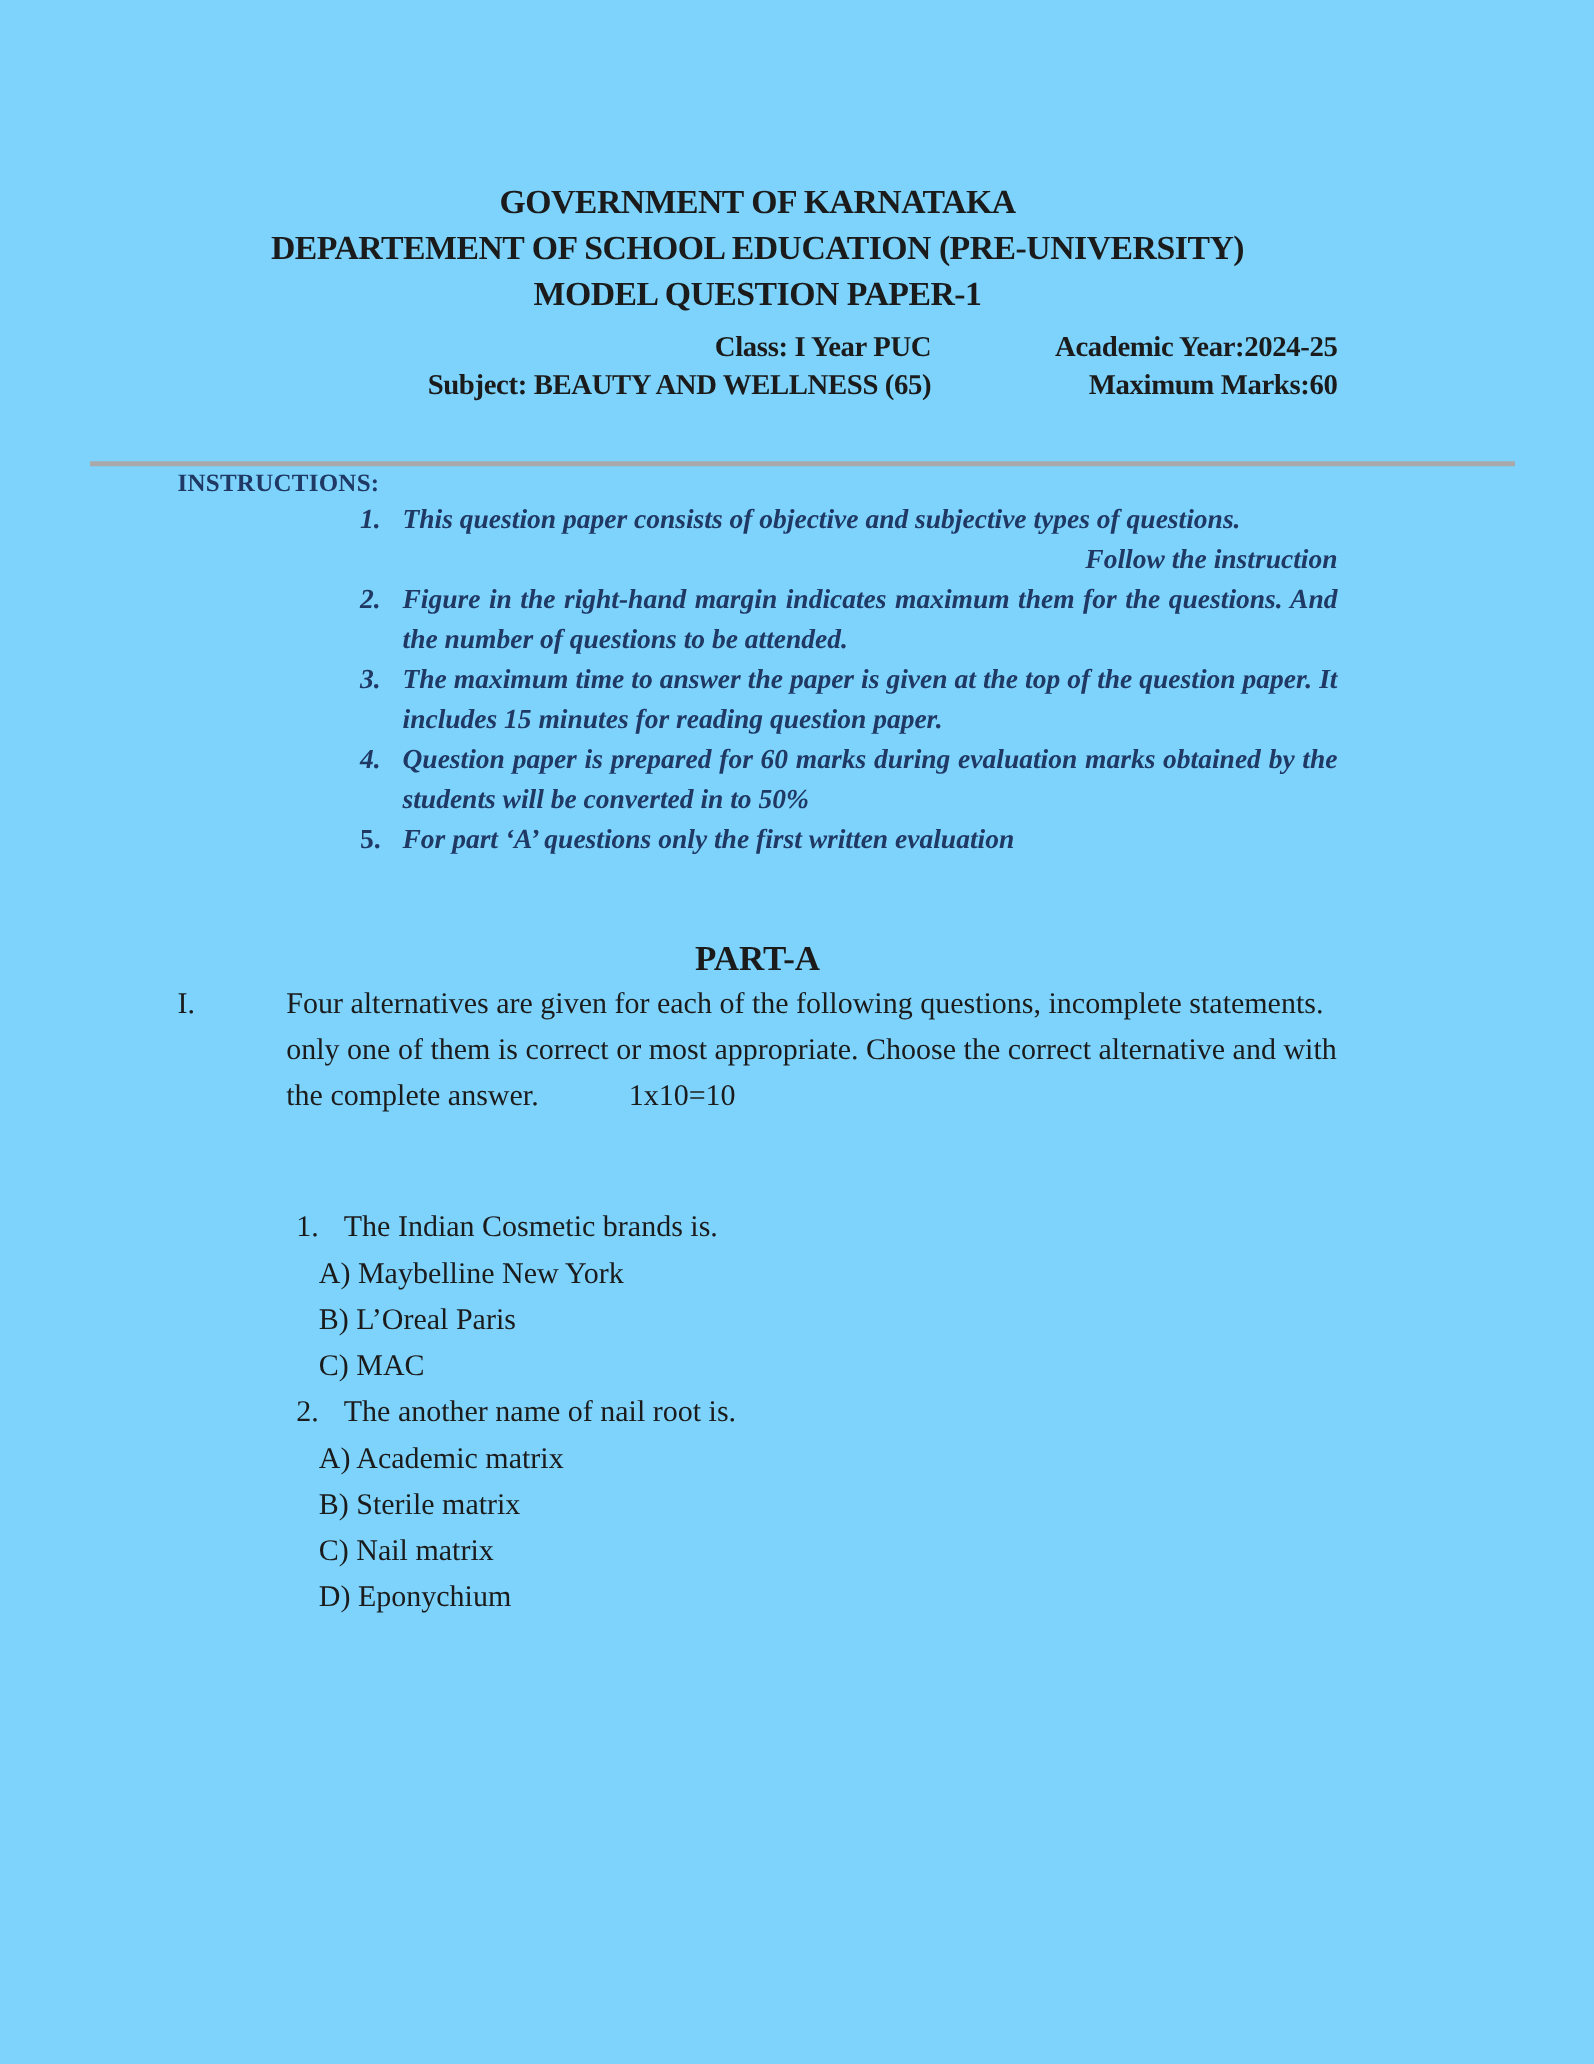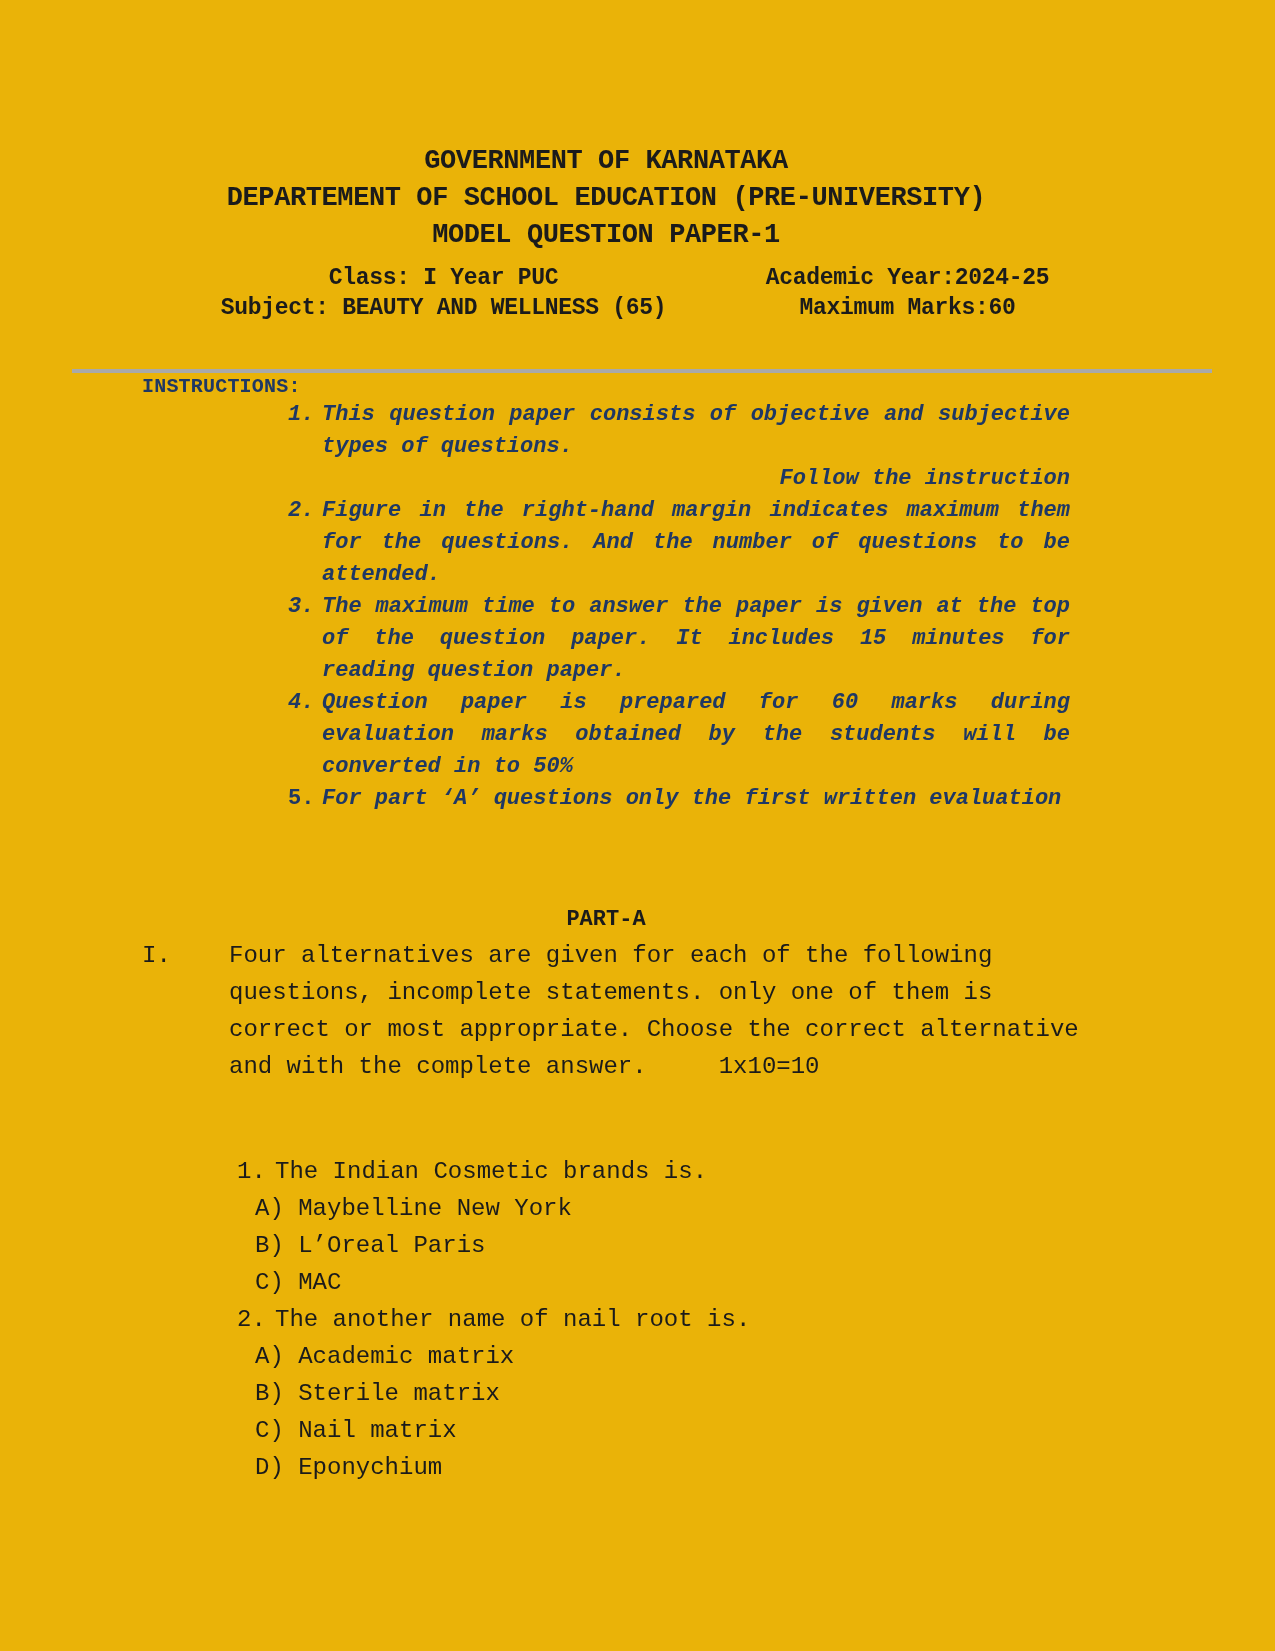--- a/index.html
+++ b/index.html
@@ -1,20 +1,20 @@
 <!DOCTYPE html>
 <html><head>
 <meta charset="utf-8">
 <style>
   html,body { margin:0; padding:0; background:#ffffff; }
   .page {
     position:relative;
     width:1275px; height:1651px;
-    background:#eab308;
-    font-family:Liberation Mono, monospace;
+    background:#7dd3fc;
+    font-family:Liberation Serif, serif;
     color:#1b1b1b;
     overflow:hidden;
     box-sizing:border-box;
   }
   
   .col { margin-left:142px; width:928px; }
   .header { padding-top:143px; text-align:center; }
   .title-line {
     font-weight:bold;
     font-size:27px;
@@ -22,21 +22,21 @@
     letter-spacing:-0.4px;
   }
   .meta { margin-top:9px; }
   .meta-row {
     display:grid;
     grid-template-columns:603px auto;
     font-weight:bold;
     font-size:23px;
     line-height:30px;
     letter-spacing:-0.3px;
-    text-align:center;
+    text-align:right;
   }
   
   .rule {
     position:absolute;
     left:72px; top:369px;
     width:1140px; height:4px;
     background:#a9a9a9;
   }
   
   .instructions { margin-top:52px; }
@@ -58,24 +58,24 @@
     line-height:32px;
   }
   .instr-item { display:flex; }
   .instr-num { width:34px; flex:none; }
   .instr-num.upright { font-style:normal; }
   .instr-body { flex:1; }
   .instr-text { text-align:justify; }
   .instr-extra { text-align:right; }
   
   .part-heading {
-    margin-top:88px;
+    margin-top:64px;
     text-align:center;
     font-weight:bold;
-    font-size:22px;
+    font-size:28px;
     line-height:34px;
   }
   .section-row {
     display:flex;
     margin-left:142px;
     font-size:24px;
     line-height:37px;
   }
   .section-num { width:71px; flex:none; }
   .section-text { width:852px;margin-left:16px; }

